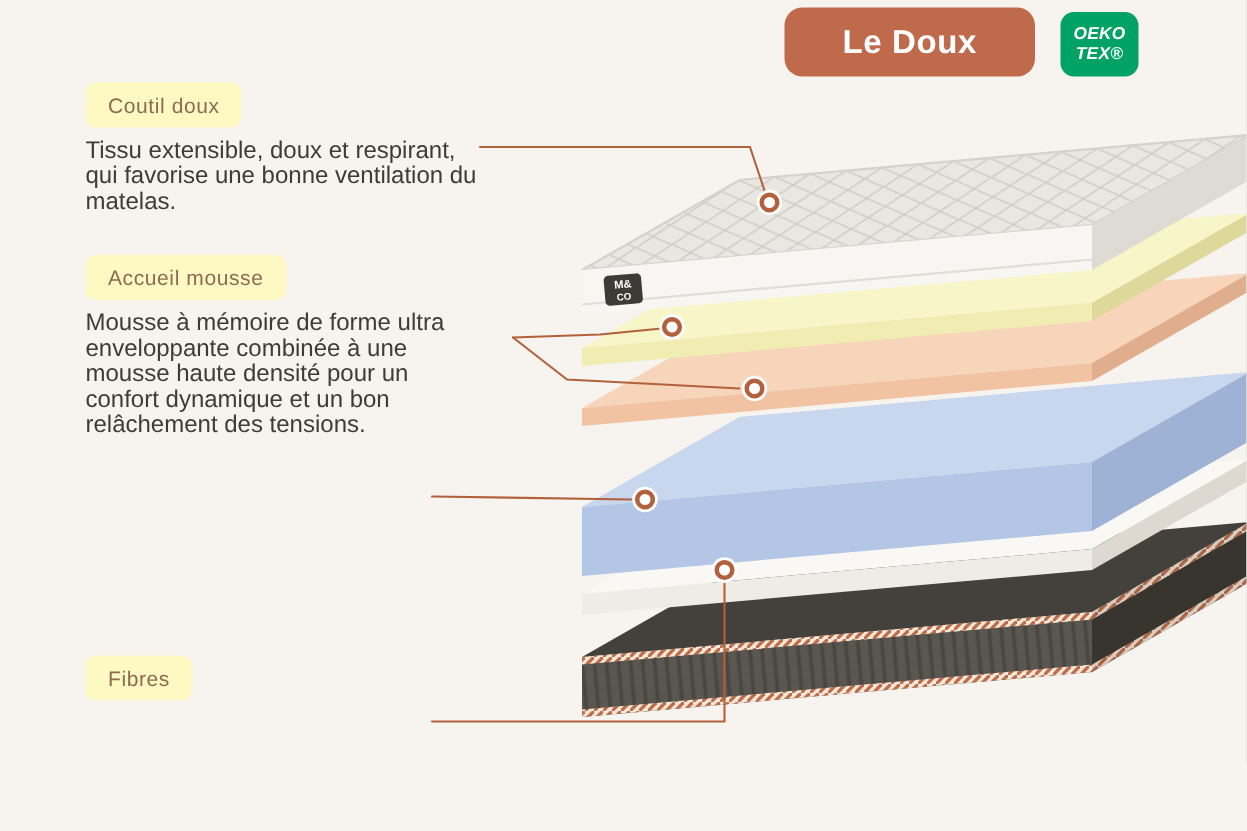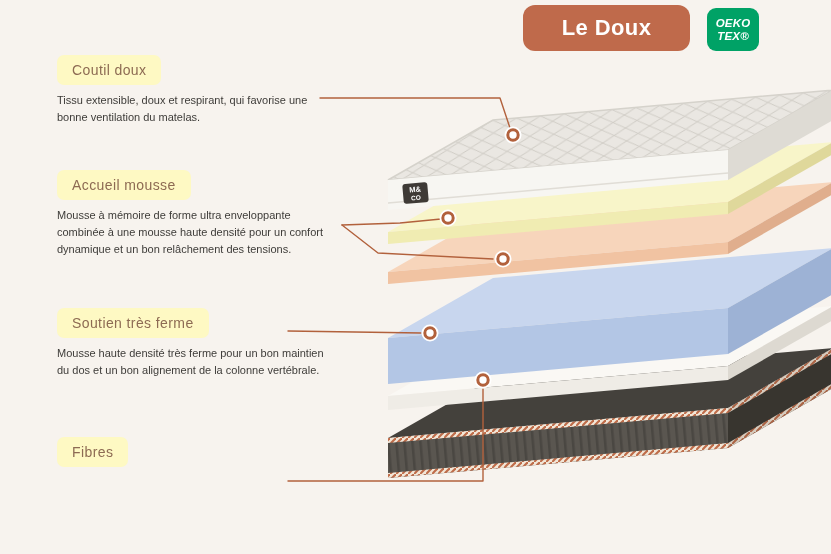--- a/index.html
+++ b/index.html
@@ -10,21 +10,21 @@
         color:#fff;border-radius:12px;display:flex;align-items:center;justify-content:center;
         font-size:22px;font-weight:bold;letter-spacing:.4px;}
   .oeko{position:absolute;left:707px;top:8px;width:52px;height:43px;background:#00a266;
         border-radius:9px;color:#fff;display:flex;flex-direction:column;align-items:center;
         justify-content:center;font-weight:bold;font-style:italic;font-size:11.5px;
         line-height:1.12;letter-spacing:.2px;}
   .section{position:absolute;left:57px;width:274px;}
   .sec-1{top:55px;} .sec-2{top:170px;} .sec-3{top:308px;} .sec-4{top:437px;}
   .chip{display:inline-block;background:#fef9c3;color:#8d6b53;font-size:14px;
         letter-spacing:.4px;padding:7px 15px;border-radius:7px;}
-  .desc{margin:7px 0 0;font-size:11px;line-height:17px;color:#3e3c39;max-width:268px;}
+  .desc{margin:7px 0 0;font-size:16px;line-height:17px;color:#3e3c39;max-width:268px;}
 </style>
 </head>
 <body>
 
 <div class="page">
 
   <svg class="scene" viewBox="0 0 831 554">
     <defs>
       <pattern id="quilt" width="24" height="13" patternUnits="userSpaceOnUse" patternTransform="rotate(-5)">
         <path d="M0,6.5 L12,0 L24,6.5 L12,13 Z" fill="none" stroke="#cfccc5" stroke-width="1"></path>
@@ -130,22 +130,18 @@
   <div class="section sec-1">
     <span class="chip">Coutil doux</span>
     <p class="desc">Tissu extensible, doux et respirant, qui favorise une bonne ventilation du matelas.</p>
   </div>
 
   <div class="section sec-2">
     <span class="chip">Accueil mousse</span>
     <p class="desc">Mousse à mémoire de forme ultra enveloppante combinée à une mousse haute densité pour un confort dynamique et un bon relâchement des tensions.</p>
   </div>
 
-  <div class="section sec-3">
-    <span class="chip">Soutien très ferme</span>
-    <p class="desc">Mousse haute densité très ferme pour un bon maintien du dos et un bon alignement de la colonne vertébrale.</p>
-  </div>
 
   <div class="section sec-4">
     <span class="chip">Fibres</span>
   </div>
 
 </div>
 
 </body></html>

